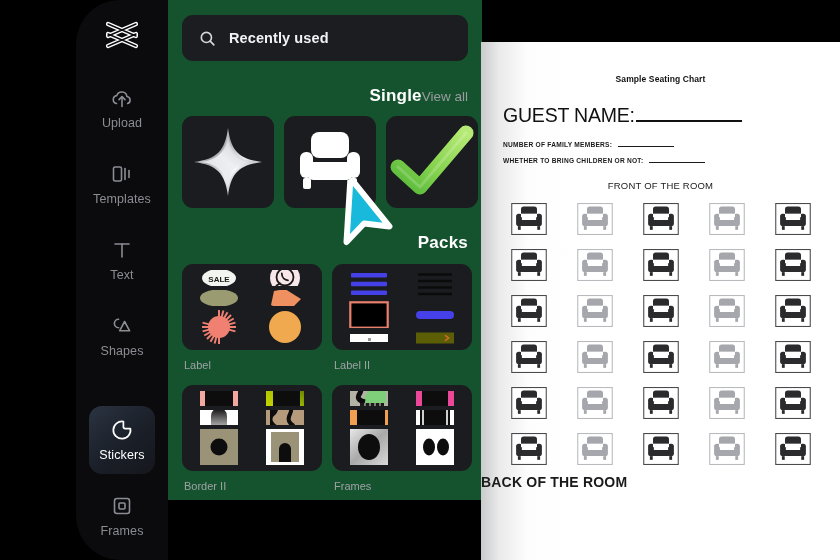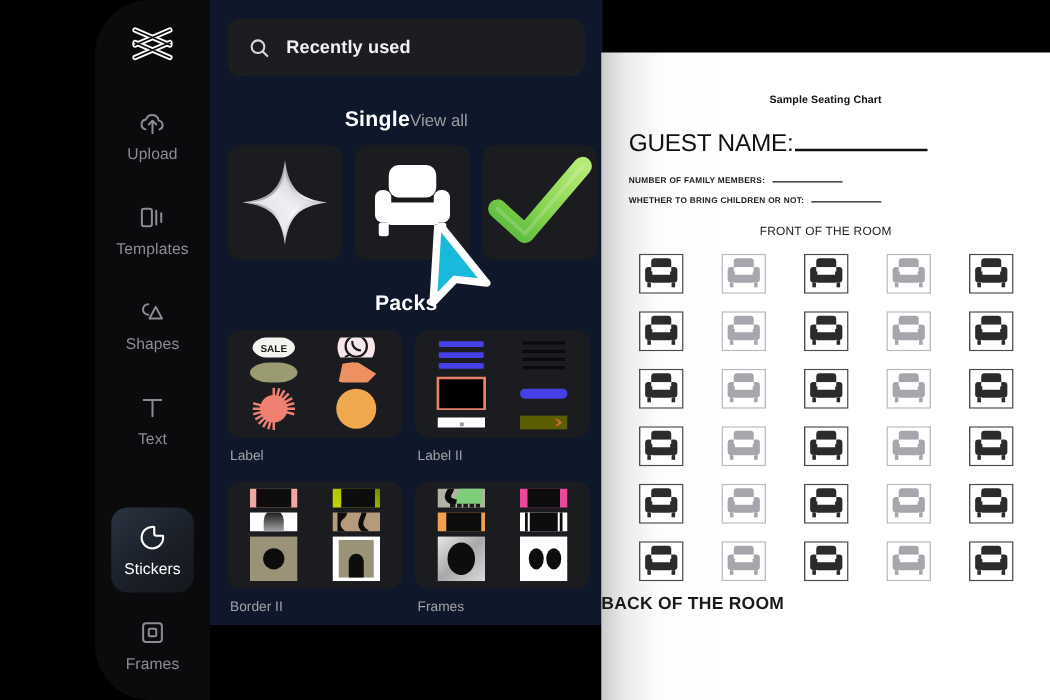--- a/index.html
+++ b/index.html
@@ -51,34 +51,34 @@
   .rail-item.active {
     background: linear-gradient(140deg, #2b3442 0%, #1a1f28 55%, #15171c 100%);
     margin-top: 36px;
   }
   .rail-item.active .ri-label { color: #ffffff; font-weight: 400; }
   .rail-item.active .ri-icon { color: #ffffff; }
 
   
   .panel {
     position: absolute; left: 168px; top: 0; width: 314px; height: 500px;
-    background: #0f172a; z-index: 2; overflow: hidden;
+    background: #14532d; z-index: 2; overflow: hidden;
   }
   .search {
     position: absolute; left: 14px; top: 15px; width: 286px; height: 46px;
     background: #1c1d20; border-radius: 11px;
     display: flex; align-items: center; gap: 12px; padding: 0 16px;
     cursor: text;
   }
   .search .s-icon { width: 19px; height: 19px; color: #d6d7da; flex: 0 0 auto; }
   .search .s-text { font-size: 14.5px; font-weight: bold; color: #f1f2f4; letter-spacing: .1px; }
 
   .sec-head {
     position: absolute; left: 14px; width: 286px;
-    display: flex; align-items: baseline; justify-content: center;
+    display: flex; align-items: baseline; justify-content: flex-end;
   }
   .sec-title { font-size: 17px; font-weight: bold; color: #fff; letter-spacing: .2px; }
   .sec-viewall { font-size: 13.5px; color: #9a9ca1; cursor: pointer; }
 
   .single-row { position: absolute; left: 14px; top: 116px; display: flex; gap: 10px; }
   .single-card {
     width: 92px; height: 92px; border-radius: 11px; background: #1b1c1f;
     display: flex; align-items: center; justify-content: center; cursor: pointer;
     overflow: hidden;
   }
@@ -157,36 +157,36 @@
             <rect x="3.5" y="5" width="8" height="14" rx="1.6"></rect>
             <path d="M15 6.5v11"></path>
               <path d="M19 8.5v7"></path>
           </svg>
         </span>
         <span class="ri-label">Templates</span>
       </div>
 
       <div class="rail-item">
         <span class="ri-icon">
+          <svg viewBox="0 0 24 24" fill="none" stroke="currentColor" stroke-width="1.6" stroke-linecap="round">
+            <path d="M5 6h14"></path>
+              <path d="M12 6v13"></path>
+          </svg>
+        </span>
+        <span class="ri-label">Text</span>
+      </div>
+
+      <div class="rail-item">
+        <span class="ri-icon">
           <svg viewBox="0 0 24 24" fill="none" stroke="currentColor" stroke-width="1.6" stroke-linecap="round" stroke-linejoin="round">
             <path d="M8.6 5.3a4.2 4.2 0 1 0 0 8.4"></path>
             <path d="M14.6 7.5 19.6 16.8H9.6z"></path>
           </svg>
         </span>
         <span class="ri-label">Shapes</span>
-      </div>
-
-      <div class="rail-item">
-        <span class="ri-icon">
-          <svg viewBox="0 0 24 24" fill="none" stroke="currentColor" stroke-width="1.6" stroke-linecap="round">
-            <path d="M5 6h14"></path>
-              <path d="M12 6v13"></path>
-          </svg>
-        </span>
-        <span class="ri-label">Text</span>
       </div>
 
       <div class="rail-item active">
         <span class="ri-icon">
           <svg viewBox="0 0 24 24" fill="none" stroke="currentColor" stroke-width="1.7" stroke-linejoin="round">
             <path d="M13.4 3.6a8.6 8.6 0 1 0 7 7h-5.2a1.8 1.8 0 0 1-1.8-1.8z"></path>
           </svg>
         </span>
         <span class="ri-label">Stickers</span>
       </div>

